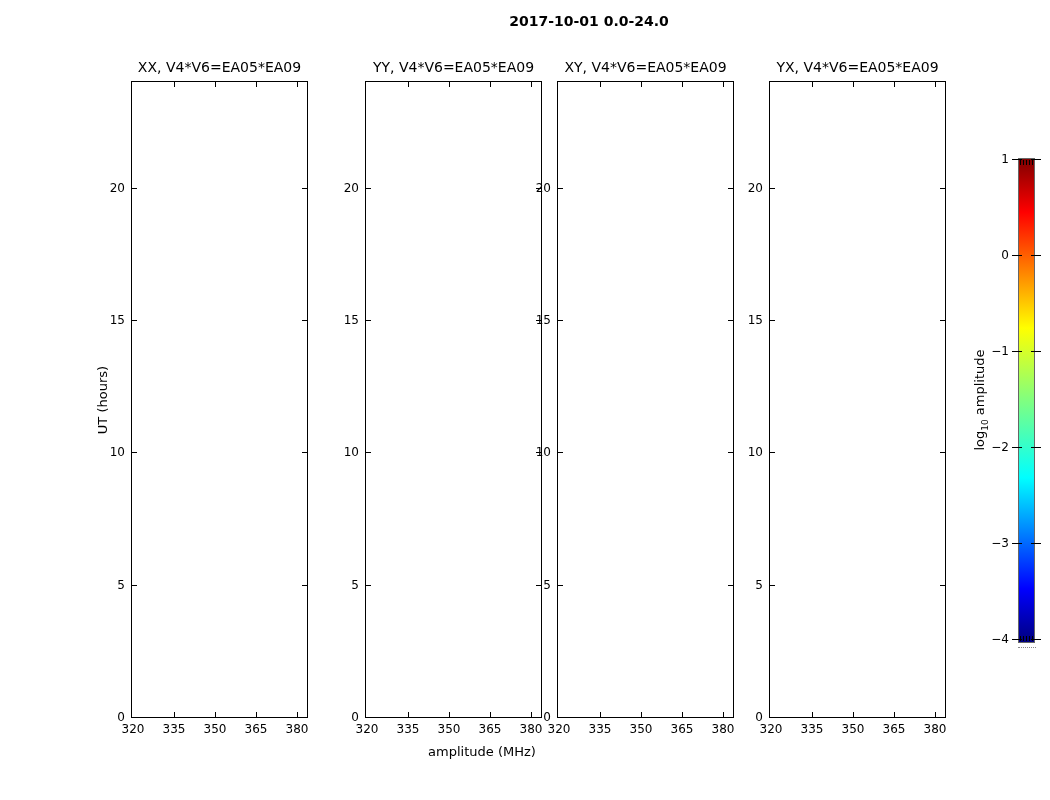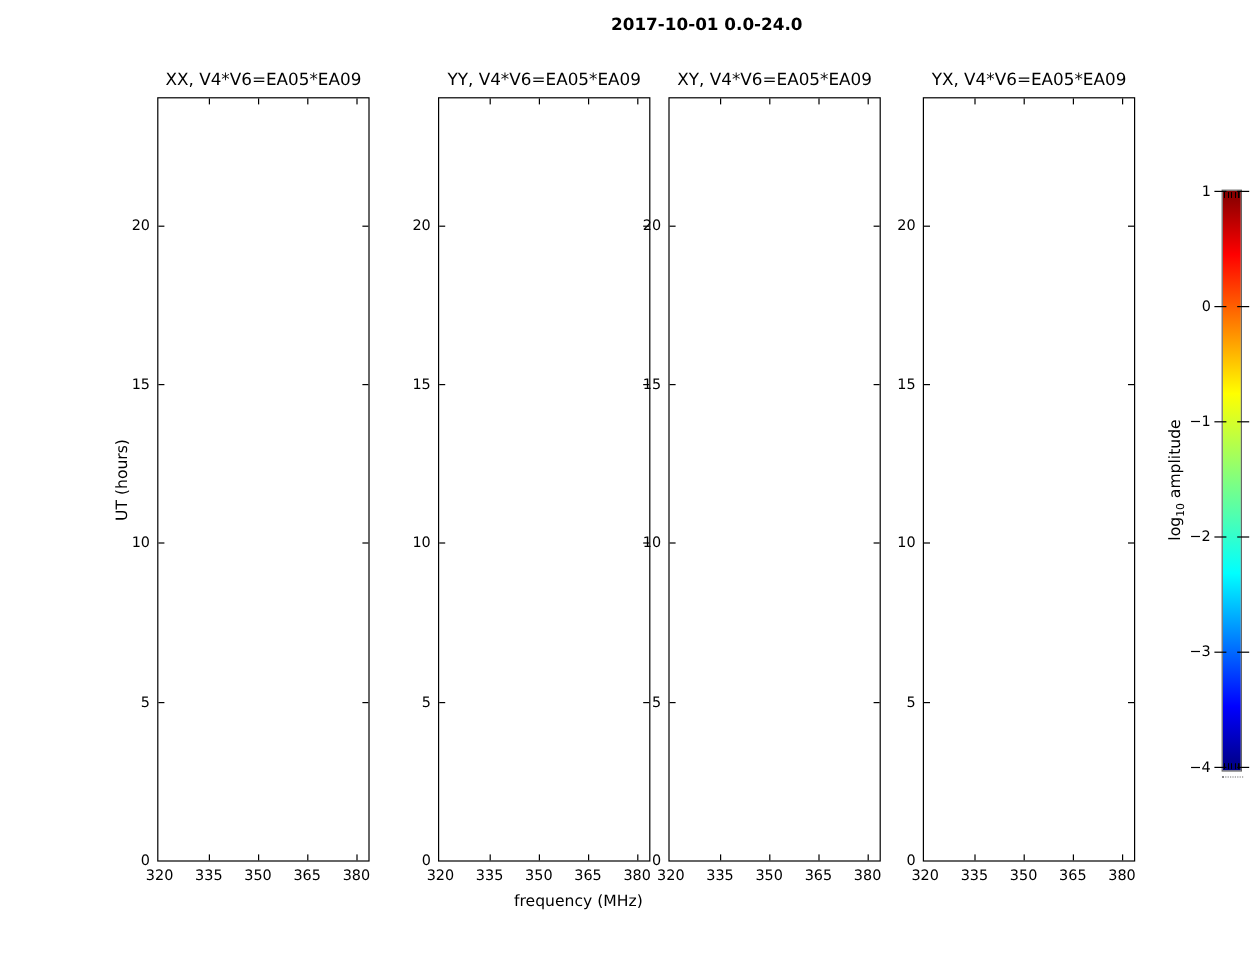--- a/index.html
+++ b/index.html
@@ -28,21 +28,21 @@
     font-size:13px;white-space:nowrap;}
   .cbar-label-txt sub{font-size:9px;}
   .cbar-tick-label{position:absolute;width:40px;text-align:right;font-size:12px;line-height:14px;}
 </style>
 </head>
 <body>
 
 <div id="figure">
   <div class="fig-title">2017-10-01 0.0-24.0</div>
   <div class="ylabel">UT (hours)</div>
-  <div class="xlabel">frequency (MHz)</div>
+  <div class="xlabel">amplitude (MHz)</div>
 
   <div class="cbar" id="cbar" style="background: linear-gradient(rgb(128, 0, 0) 0%, rgb(255, 0, 0) 11%, rgb(255, 255, 0) 35%, rgb(128, 255, 128) 50%, rgb(0, 255, 255) 66%, rgb(0, 0, 255) 89%, rgb(0, 0, 128) 100%);"></div>
   <div class="cbar-hatch" style="top:160px"></div>
   <div class="cbar-hatch" style="top:636px"></div>
   <div class="cbar-dots"></div>
   <div class="cbar-label-txt"><span>log</span><sub>10</sub><span> amplitude</span></div>
 <div class="panel" style="left: 131px; padding-left: 18px;">
       <div class="panel-title">XX, V4*V6=EA05*EA09</div>
       <div class="xtick-label" style="left: -19px;">320</div>
       <div class="tick vb" style="left: 42px;"></div>

